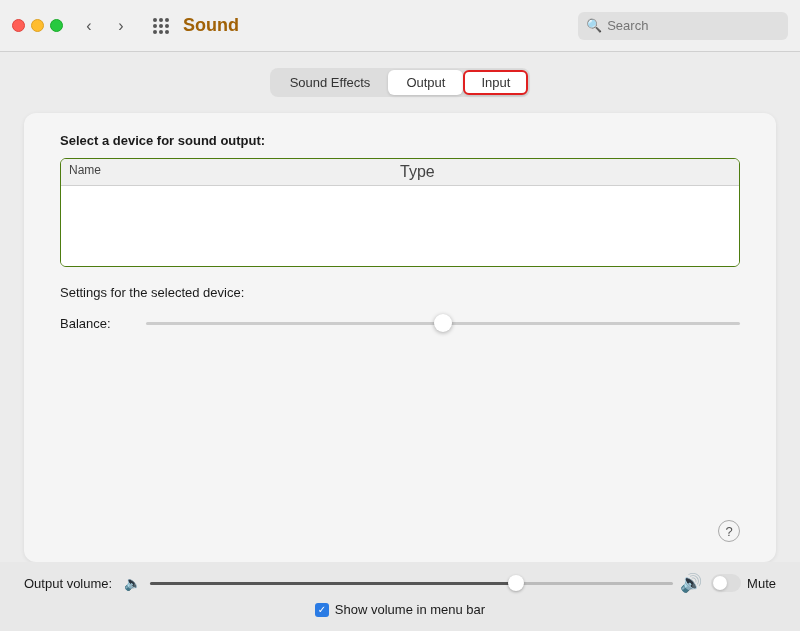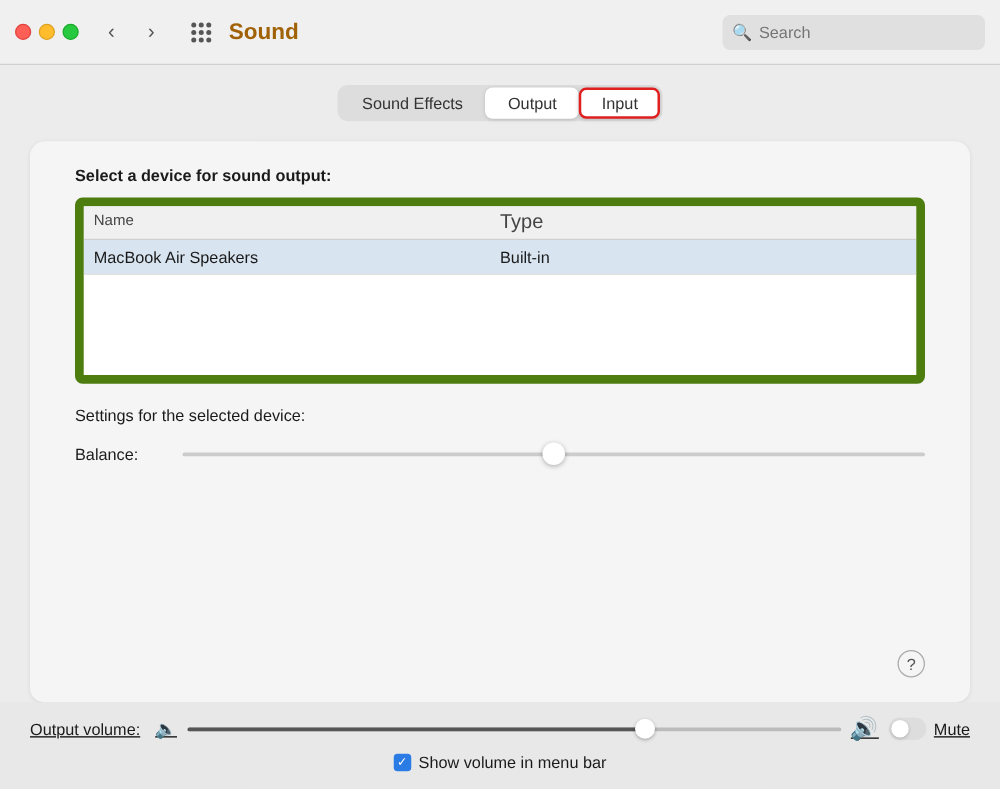--- a/index.html
+++ b/index.html
@@ -171,21 +171,21 @@
 
     .section-title {
       font-size: 13px;
       font-weight: 700;
       color: #1a1a1a;
       margin-bottom: 10px;
     }
 
     
     .device-table {
-      border: 7px solid #4d7c0f;
+      border: 1px solid #4d7c0f;
       border-radius: 6px;
       overflow: hidden;
       background: #fff;
       margin-bottom: 18px;
     }
 
     .table-header {
       display: flex;
       background: #f0f0f0;
       border-bottom: 1px solid #d0d0d0;
@@ -317,21 +317,20 @@
       display: flex;
       flex-direction: column;
       gap: 8px;
       flex-shrink: 0;
     }
 
     .volume-row {
       display: flex;
       align-items: center;
       gap: 8px;
-      text-decoration: underline;
     }
 
     .volume-label {
       font-size: 13px;
       color: #1a1a1a;
       margin-right: 4px;
     }
 
     .volume-icon-low {
       font-size: 14px;
@@ -463,24 +462,20 @@
   </div>
 
   <div class="panel">
     <div class="section-title">Select a device for sound output:</div>
 
     <div class="device-table">
       <div class="table-header">
         <div class="col-name">Name</div>
         <div class="col-type">Type</div>
       </div>
-      <div class="table-row-item">
-        <div class="col-name">MacBook Air Speakers</div>
-        <div class="col-type">Built-in</div>
-      </div>
       <div class="table-empty-area"></div>
     </div>
 
     <div class="settings-section-title">Settings for the selected device:</div>
 
     <div class="balance-row">
       <div class="balance-label">Balance:</div>
       <div class="slider-container">
         <div class="slider-track">
           <div class="slider-line">

